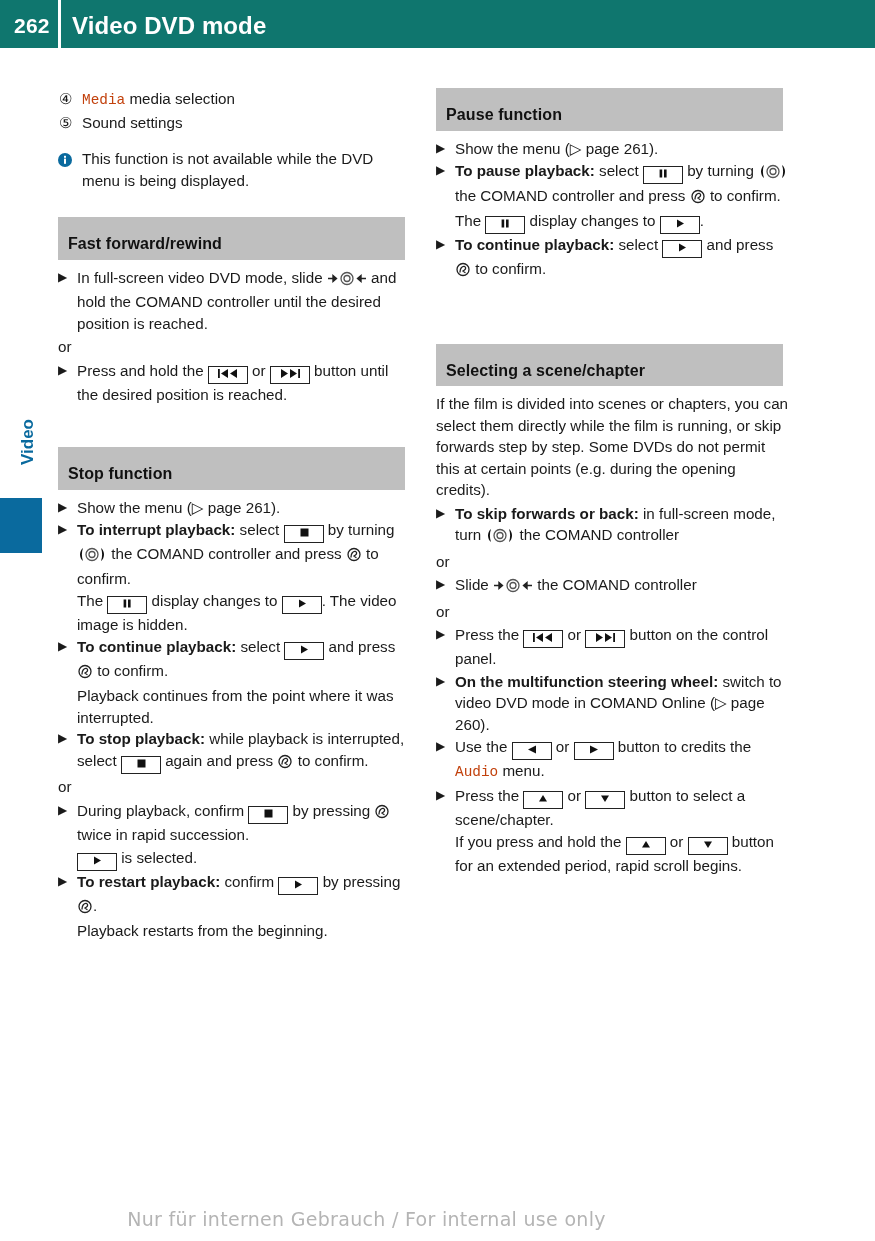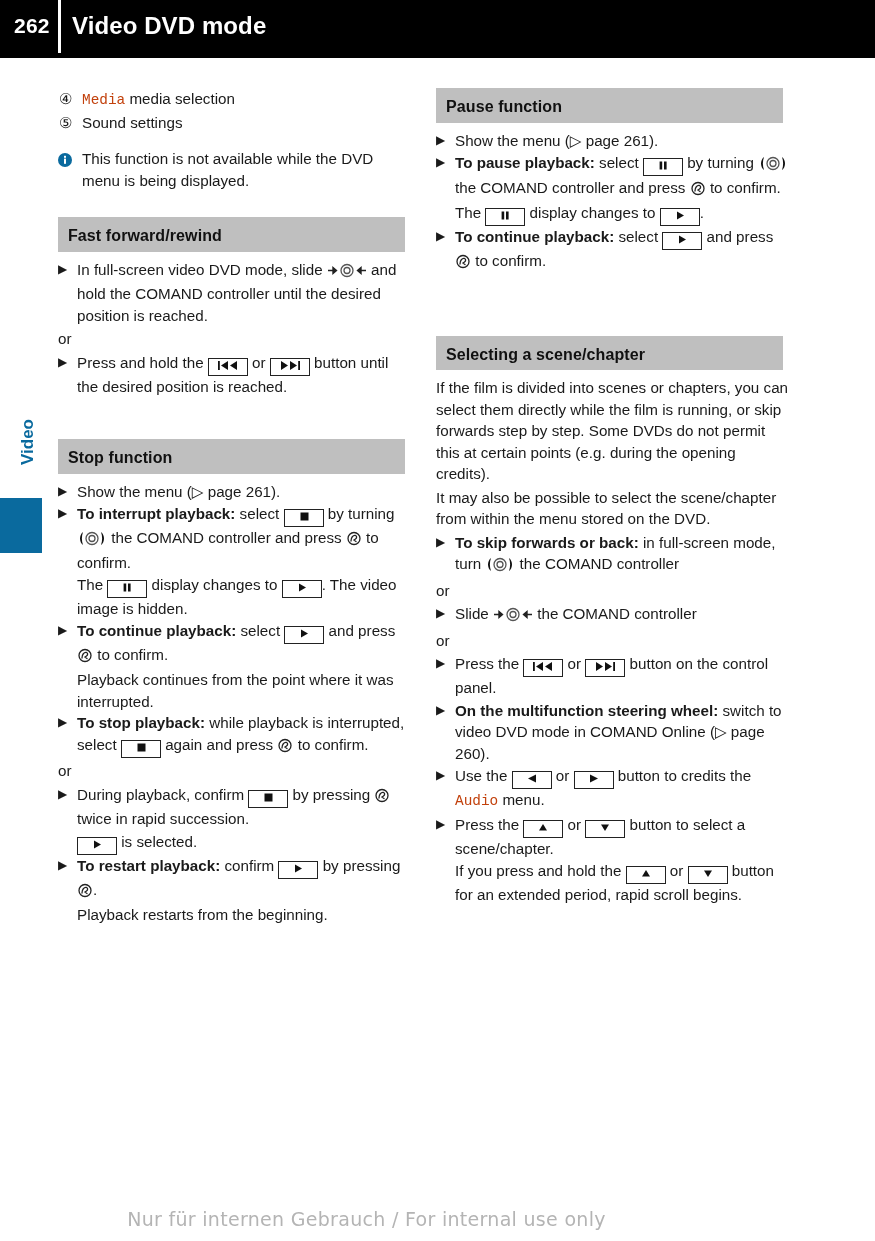--- a/index.html
+++ b/index.html
@@ -14,22 +14,22 @@
     color: #1a1a1a;
     position: relative;
     overflow: hidden;
   }
 
   
   .header {
     position: absolute;
     left: 0; top: 0;
     width: 875px;
-    height: 58px;
-    background: #000000;
+    height: 48px;
+    background: #0f766e;
   }
   .header-pageno {
     position: absolute;
     left: 14px; top: 14px;
     width: 46px;
     text-align: left;
     color: #ffffff;
     font-size: 21px;
     font-weight: bold;
     letter-spacing: 0.2px;
@@ -80,21 +80,21 @@
     line-height: 21.5px;
   }
   .col-left  { left: 58px; }
   .col-right { left: 436px; }
 
   
   .sechead {
     background: #bfbfbf;
     font-weight: bold;
     font-size: 16px;
-    padding: 8px 0 5px 10px;
+    padding: 16px 0 5px 10px;
     margin: 0 8px 7px 0;
     color: #111;
     letter-spacing: 0.1px;
   }
   .spacer-lg { height: 26px; }
   .spacer-md { height: 15px; }
   .spacer-sm { height: 8px; }
   .para { margin-bottom: 2px; }
 
   .item {
@@ -372,21 +372,20 @@
   </div>
 
 
   <div class="spacer-lg"></div>
   <div class="spacer-lg"></div>
   <div class="spacer-sm"></div>
 
   <div class="sechead">Selecting a scene/chapter</div>
 
   <div class="para">If the film is divided into scenes or chapters, you can select them directly while the film is running, or skip forwards step by step. Some DVDs do not permit this at certain points (e.g. during the opening credits).</div>
-  <div class="para">It may also be possible to select the scene/chapter from within the menu stored on the DVD.</div>
 
   <div class="item">
     <span class="bullet">▶</span>
     <b>To skip forwards or back:</b><span> in full-screen mode, turn </span><span class="ic"><svg width="30" height="15" viewBox="0 0 30 15">
           <path d="M6 1 C2 4, 2 11, 6 14 C4.5 10, 4.5 5, 6 1 Z" fill="#111"></path>
           <circle cx="15" cy="7.5" r="6" fill="none" stroke="#555" stroke-width="1.3"></circle>
           <circle cx="15" cy="7.5" r="3" fill="none" stroke="#555" stroke-width="1.3"></circle>
           <path d="M24 1 C28 4, 28 11, 24 14 C25.5 10, 25.5 5, 24 1 Z" fill="#111"></path>
         </svg></span><span> the COMAND controller</span>
   </div>

